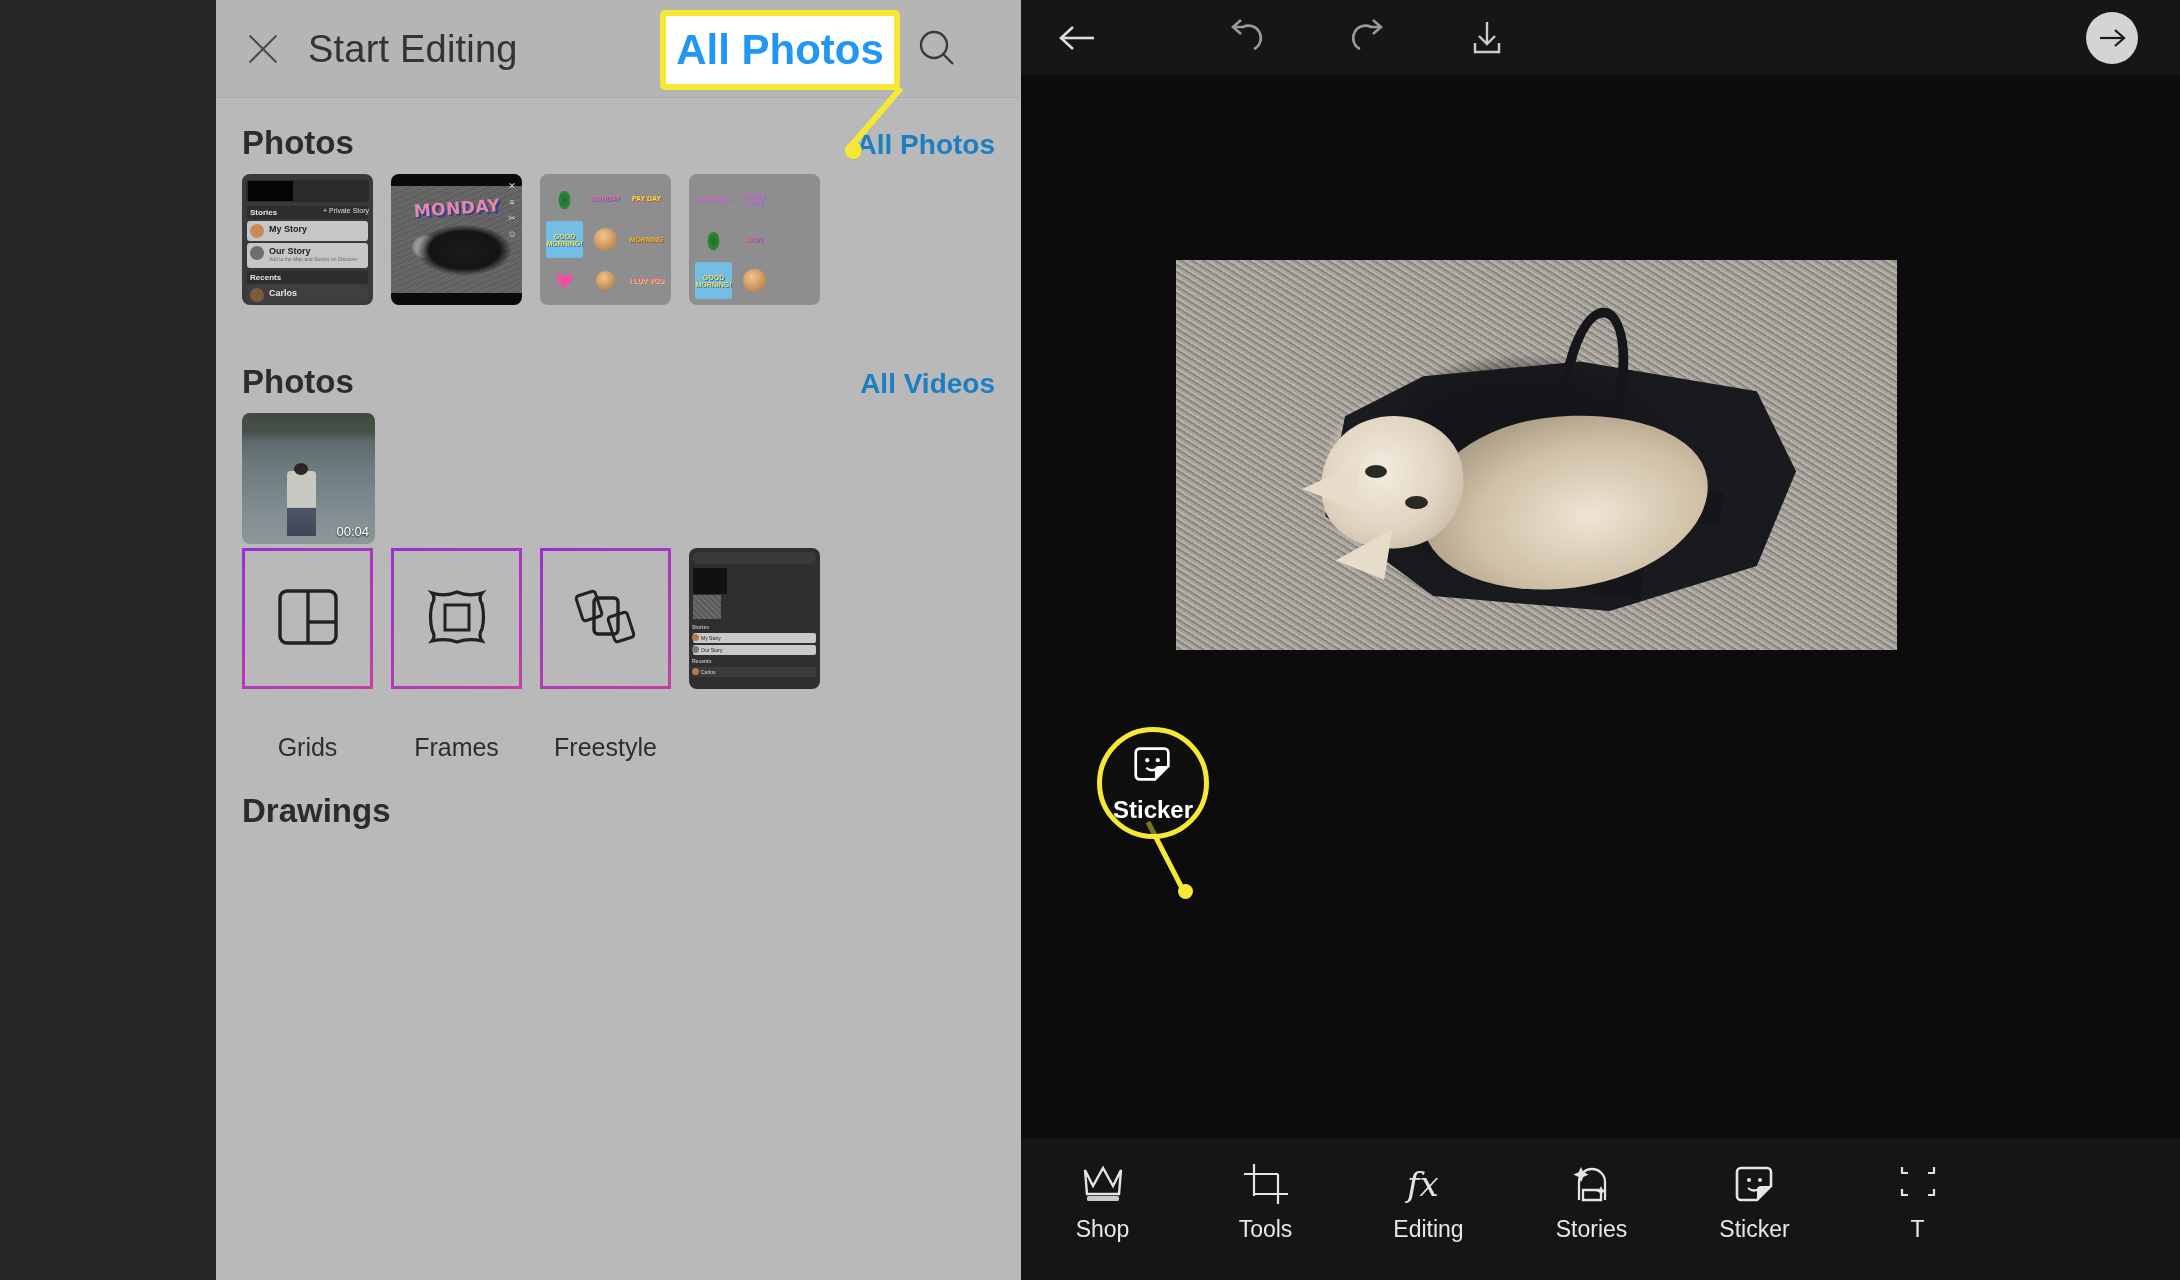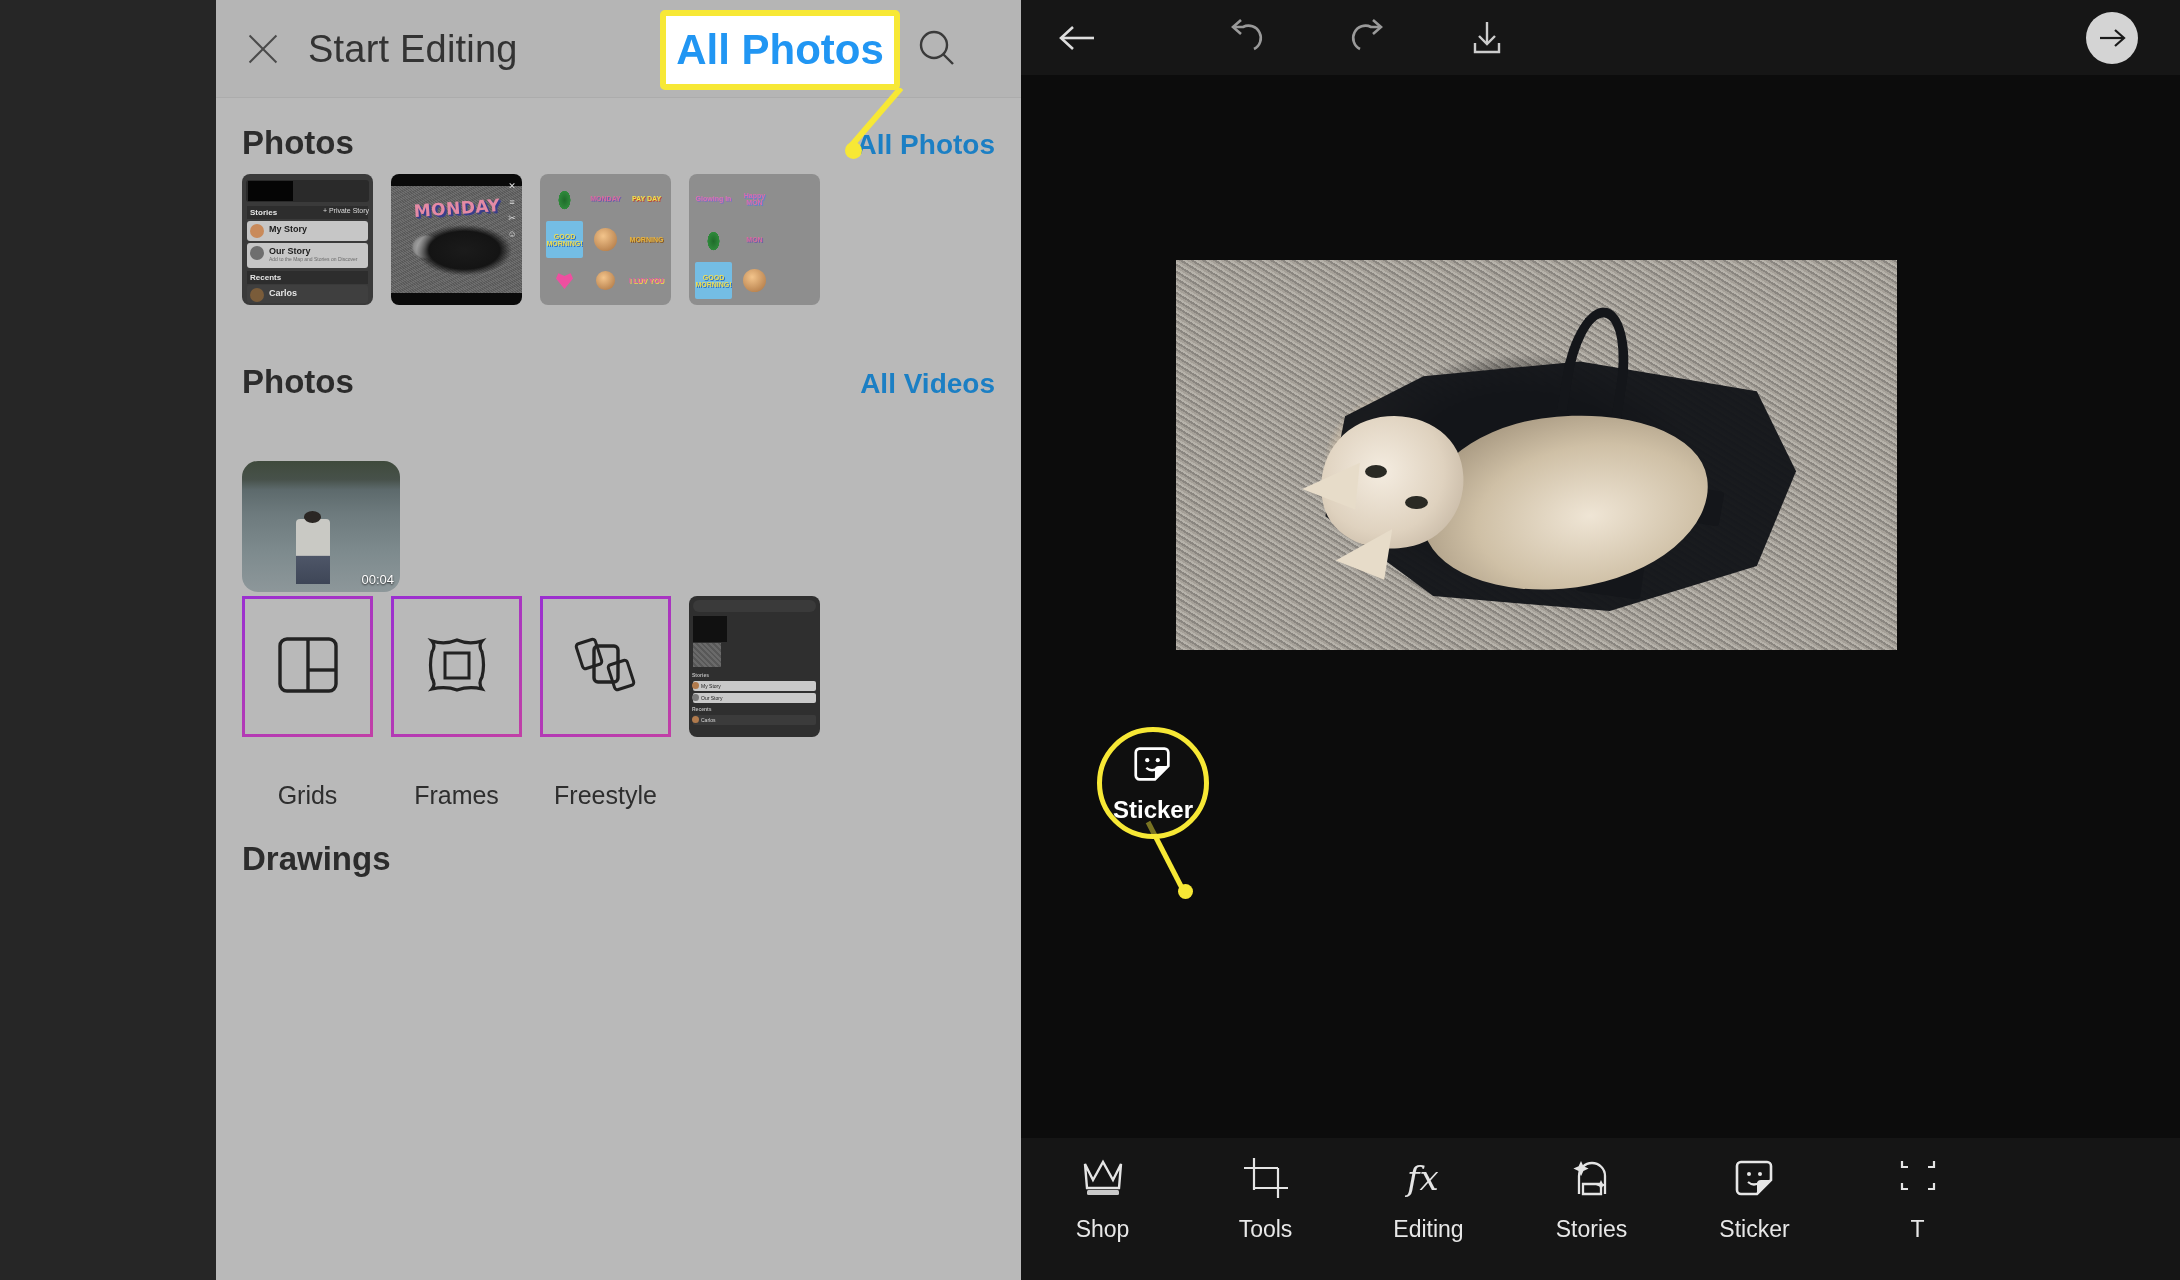--- a/index.html
+++ b/index.html
@@ -115,24 +115,23 @@
   .sk-gm   { color:#f3de4c; text-shadow:1px 1px 0 #2f6fbf; }
   .sk-morn { color:#e8b33c; text-shadow:1px 1px 0 #8a5a20; }
   .sk-luv  { color:#e85fa0; text-shadow:1px 1px 0 #f2d14c; }
   .sk-bit  { width:62%; height:62%; border-radius:50%; background:radial-gradient(circle at 40% 35%, #f3c48b, #a8703e);}
   .sk-heart{ width:46%; height:46%; background:#ee4fa0; clip-path: polygon(50% 100%, 0 38%, 14% 8%, 50% 24%, 86% 8%, 100% 38%);}
   .sk-glow { color:#da6fb5; text-shadow:1px 1px 0 #7f6fc2; }
   .sk-hap  { color:#d96ab0; text-shadow:1px 1px 0 #5f7fd0; }
 
   
   .vthumb {
-    width:158px; height:131px; border-radius:16px; overflow:hidden; position:relative; cursor:pointer;
+    width:133px; height:131px; border-radius:8px; overflow:hidden; position:relative; cursor:pointer;
     background:
       linear-gradient(180deg,#3f4a3c 0%,#47514a 14%,#5d6a6c 22%, #6d7a7d 40%, #7e8b8e 70%, #8d979a 100%);
-    margin-top: 48px;
   }
   .vthumb .person {
     position:absolute; left:34%; top:44%; width:22%; height:50%;
     background: linear-gradient(180deg,#c9c9c4 0%, #c9c9c4 56%, #4e5668 57%, #3e4657 100%);
     border-radius: 4px 4px 0 0;
   }
   .vthumb .head { position:absolute; left:39%; top:38%; width:11%; height:9%; background:#2b2724; border-radius:50%; }
   .vthumb .dur {
     position:absolute; right:6px; bottom:5px; color:#fff; font-size:13px;
     text-shadow: 0 1px 2px rgba(0,0,0,.85); font-weight:500;
@@ -237,21 +236,21 @@
     background: radial-gradient(ellipse at 58% 60%, #efe5d5 0%, #cfc0a6 48%, #8d7e68 100%);
     border-radius: 46% 54% 50% 50% / 52% 48% 52% 48%;
     transform: rotate(-8deg);
   }
 
   .ed-bottom {
     position:absolute; left:0; bottom:0; width:100%; height:142px; background:#151515;
     display:flex; align-items:flex-start; padding-top:18px; overflow:hidden;
   }
   .tool { width:163px; flex:0 0 auto; display:flex; flex-direction:column; align-items:center; gap:10px; cursor:pointer;}
-  .tool-ico { height:50px; display:flex; align-items:flex-start; justify-content:center;text-decoration:underline; }
+  .tool-ico { height:50px; display:flex; align-items:flex-end; justify-content:center;text-decoration:underline; }
   .tool-lbl { font-size:23px; color:#e8e8e8; }
 
   
   .circle-callout {
     position:absolute; left:1097px; top:727px; width:112px; height:112px;
     border:5px solid #f7e835; border-radius:50%;
     display:flex; flex-direction:column; align-items:center; justify-content:center;
     gap:6px; z-index:30; background: rgba(18,18,18,.55);
   }
   .circle-callout .cl-lbl { font-size:24px; color:#fff; font-weight:bold; }

